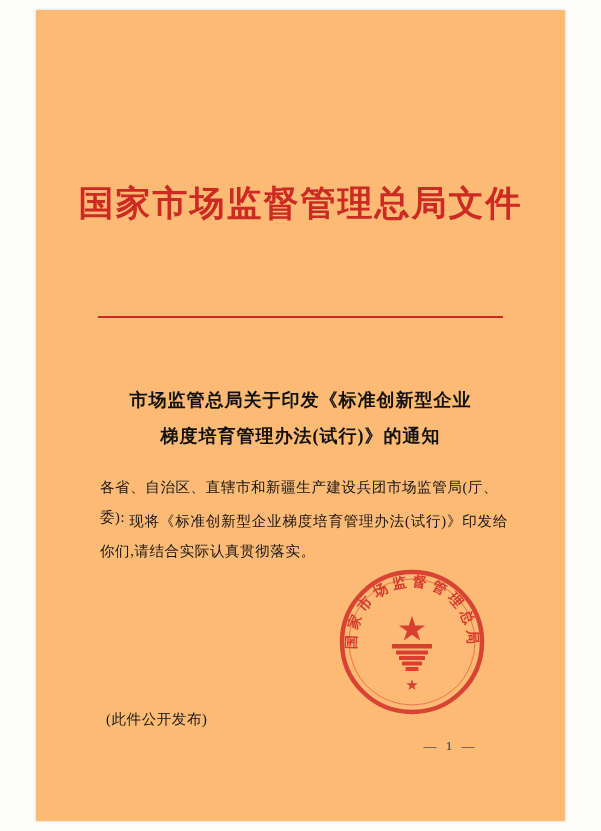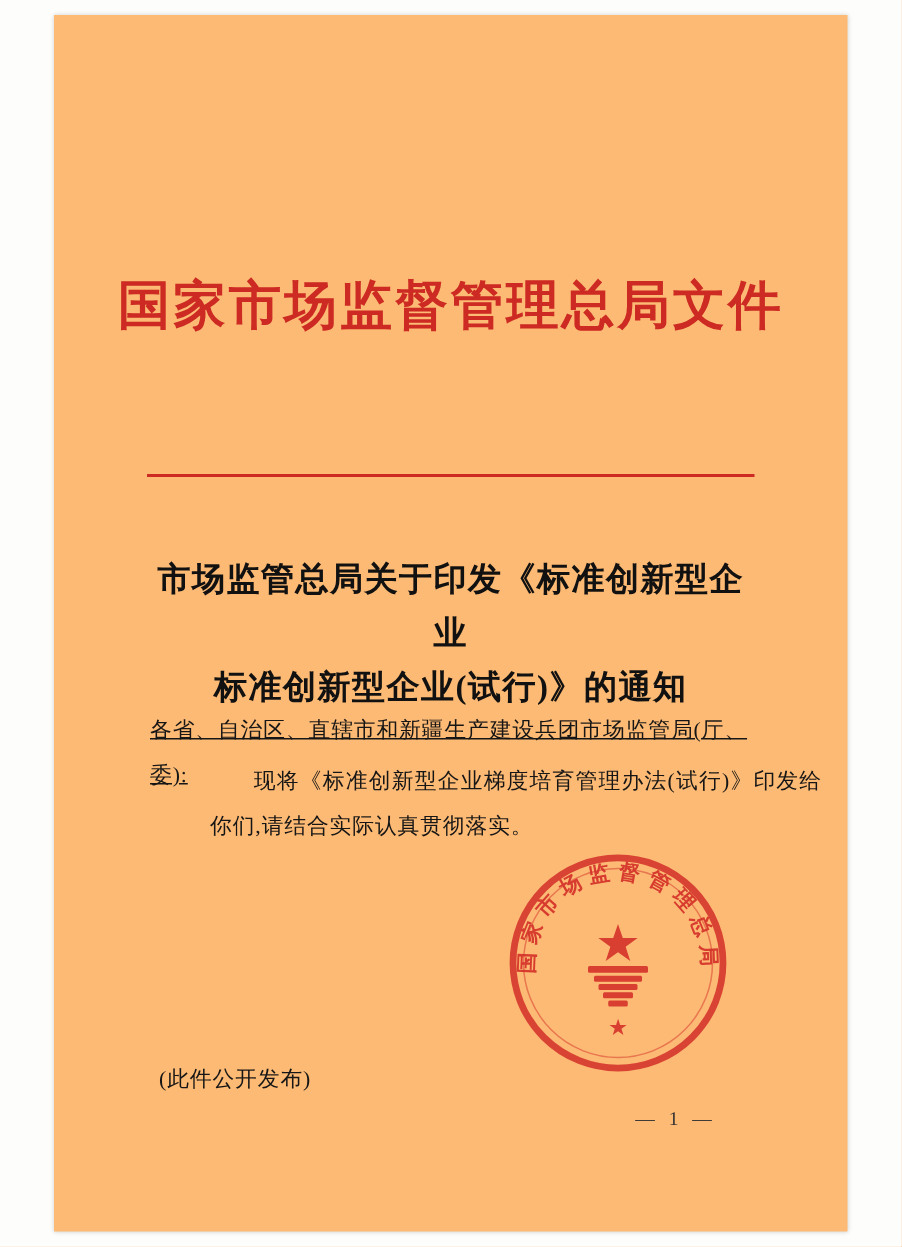--- a/index.html
+++ b/index.html
@@ -65,53 +65,51 @@
     top: 306px;
     width: 405px;
     height: 2px;
     background: #cc2a22;
   }
 
   
   .title {
     position: absolute;
     left: 62px;
-    top: 358px;
+    top: 372px;
     width: 405px;
     text-align: center;
-    font-size: 22px;
+    font-size: 18px;
     font-weight: bold;
     color: #111111;
     line-height: 36px;
     letter-spacing: 1px;
   }
 
   
   .addressee {
     position: absolute;
     left: 64px;
     top: 462px;
     width: 405px;
     font-size: 14.5px;
     color: #161616;
     letter-spacing: 0.6px;
     line-height: 30px;
-    text-decoration: underline;
   }
   .para {
     position: absolute;
     left: 64px;
     top: 496px;
     width: 408px;
     font-size: 14.5px;
     color: #161616;
     letter-spacing: 0.6px;
     line-height: 30px;
     text-align: justify;
-    margin-left: 40px;
   }
   .para .indent { padding-left: 29px; display: inline-block; }
 
   
   .seal {
     position: absolute;
     left: 300px;
     top: 556px;
     width: 152px;
     height: 152px;
@@ -160,21 +158,21 @@
 <div class="page">
   <div class="sheet">
 
     <div class="masthead">国家市场监督管理总局文件</div>
 
 
     <div class="redrule"></div>
 
     <div class="title">
       <div>市场监管总局关于印发《标准创新型企业</div>
-      <div>标准创新型企业(试行)》的通知</div>
+      <div>梯度培育管理办法(试行)》的通知</div>
     </div>
 
     <div class="addressee">各省、自治区、直辖市和新疆生产建设兵团市场监管局(厅、委):</div>
 
     <div class="para">
       <span class="indent"></span><span>现将《标准创新型企业梯度培育管理办法(试行)》印发给你们,请结合实际认真贯彻落实。</span>
     </div>
 
     <div class="seal">
       <svg width="152" height="152" viewBox="0 0 152 152" aria-hidden="true">

